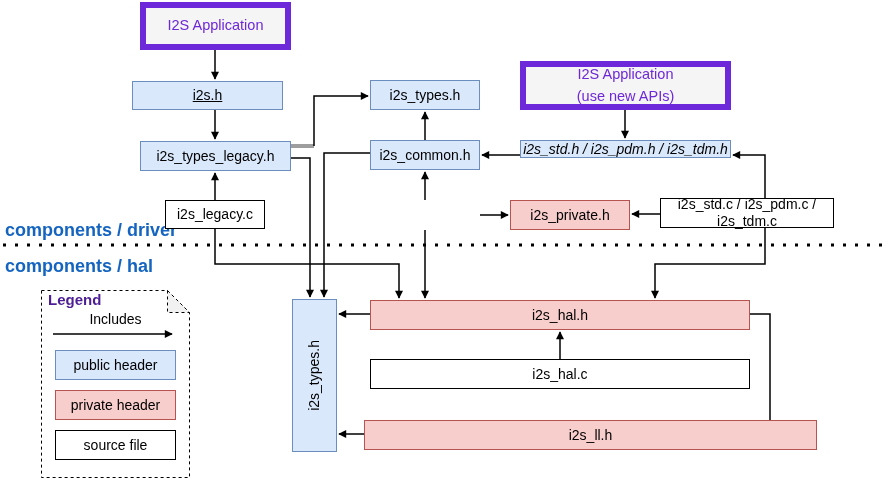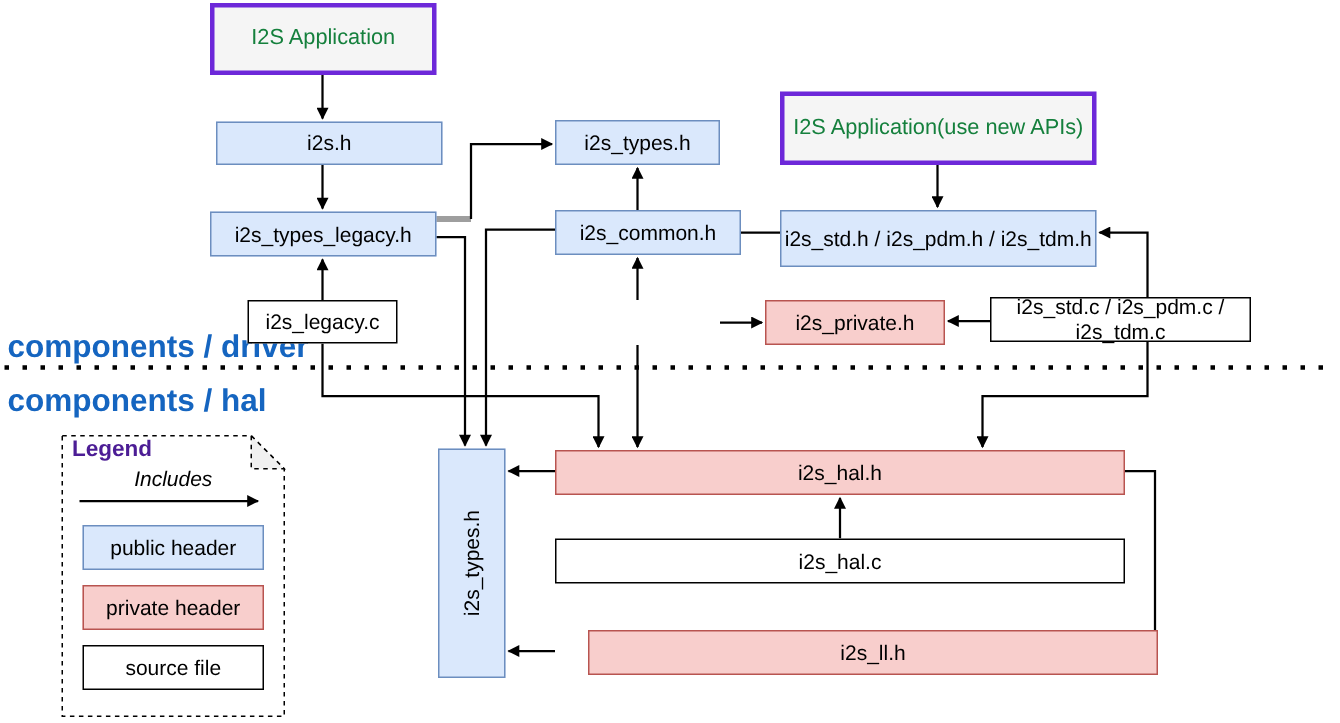--- a/index.html
+++ b/index.html
@@ -6,25 +6,25 @@
   #stage{position:relative;width:893px;height:482px;overflow:hidden;
          font-family:"Liberation Sans", sans-serif;background:#fff;}
   .layer{position:absolute;left:0;top:0;width:893px;height:482px;}
   svg.layer{pointer-events:none;}
   .node{position:absolute;display:flex;align-items:center;justify-content:center;
         text-align:center;font-size:14px;color:#000;box-sizing:border-box;line-height:1.2;
         z-index:2;}
   .public{background:#dae8fc;border:1px solid #6c8ebf;}
   .private{background:#f8cecc;border:1px solid #b85450;}
   .source{background:#ffffff;border:1px solid #000000;}
-  .application{background:#f5f5f5;border:3px solid #6d28d9;color:#15803d;font-size:14.5px;line-height:1.45;flex-direction:row;}
+  .application{background:#f5f5f5;border:6px solid #6d28d9;color:#6d28d9;font-size:14.5px;line-height:1.45;flex-direction:column;}
   .vertical span{transform:rotate(-90deg);white-space:nowrap;}
-  .section-label{position:absolute;font-weight:bold;font-size:21px;color:#1565c0;z-index:2;}
+  .section-label{position:absolute;font-weight:bold;font-size:18px;color:#1565c0;z-index:2;}
   .legend-title{position:absolute;left:48px;top:291px;font-weight:bold;font-size:15px;color:#4c1d95;z-index:2;}
-  .legend-includes{position:absolute;left:55px;top:311px;width:121px;text-align:center;font-size:14px;z-index:2;font-style:italic;}
+  .legend-includes{position:absolute;left:55px;top:311px;width:121px;text-align:center;font-size:14px;z-index:2;}
   .legend-box{position:absolute;left:55px;width:121px;height:30px;z-index:2;}
 </style>
 </head>
 <body>
 
 <div id="stage">
 
   <svg class="layer" width="893" height="482" viewBox="0 0 893 482">
     <defs>
       <marker id="arr" viewBox="0 0 10 10" refX="9" refY="5" markerWidth="10" markerHeight="8" orient="auto-start-reverse" markerUnits="userSpaceOnUse">
@@ -64,59 +64,59 @@
       <path d="M370,434 H339" marker-end="url(#arr)"></path>
     </g>
   </svg>
 
   <div class="section-label" style="left:5px;top:220px;">components / driver</div>
   <div class="section-label" style="left:5px;top:256px;">components / hal</div>
 
   <div class="node application" style="left:140px;top:2px;width:151px;height:48px;">
     <span>I2S Application</span>
   </div>
-  <div class="node public" style="left:144px;top:81px;width:151px;height:29px;">
+  <div class="node public" style="left:132px;top:81px;width:151px;height:29px;text-decoration:underline;">
     <span>i2s.h</span>
   </div>
   <div class="node public" style="left:140px;top:141px;width:151px;height:30px;">
     <span>i2s_types_legacy.h</span>
   </div>
   <div class="node source" style="left:165px;top:200px;width:100px;height:29px;">
     <span>i2s_legacy.c</span>
   </div>
   <div class="node public" style="left:370px;top:80px;width:110px;height:30px;">
     <span>i2s_types.h</span>
   </div>
-  <div class="node public" style="left:370px;top:140px;width:124px;height:30px;">
+  <div class="node public" style="left:370px;top:140px;width:110px;height:30px;">
     <span>i2s_common.h</span>
   </div>
   <div class="node application" style="left:520px;top:61px;width:211px;height:49px;">
     <span>I2S Application</span>
     <span>(use new APIs)</span>
   </div>
-  <div class="node public" style="left:520px;top:140px;width:211px;height:38px;">
+  <div class="node public" style="left:520px;top:140px;width:211px;height:18px;font-style:italic;">
     <span>i2s_std.h / i2s_pdm.h / i2s_tdm.h</span>
   </div>
   <div class="node private" style="left:510px;top:200px;width:120px;height:30px;justify-content:center;">
     <span>i2s_private.h</span>
   </div>
   <div class="node source" style="left:660px;top:198px;width:174px;height:30px;">
     <span>i2s_std.c / i2s_pdm.c / i2s_tdm.c</span>
   </div>
 
   <div class="node public vertical" style="left:292px;top:299px;width:45px;height:153px;">
     <span>i2s_types.h</span>
   </div>
   <div class="node private" style="left:370px;top:300px;width:380px;height:30px;">
     <span>i2s_hal.h</span>
   </div>
   <div class="node source" style="left:370px;top:359px;width:380px;height:30px;">
     <span>i2s_hal.c</span>
   </div>
-  <div class="node private" style="left:392px;top:420px;width:380px;height:30px;">
+  <div class="node private" style="left:364px;top:420px;width:453px;height:30px;">
     <span>i2s_ll.h</span>
   </div>
 
   <div class="legend-title">Legend</div>
   <div class="legend-includes">Includes</div>
   <div class="node public legend-box" style="top:350px;">
     <span>public header</span>
   </div>
   <div class="node private legend-box" style="top:390px;">
     <span>private header</span>

